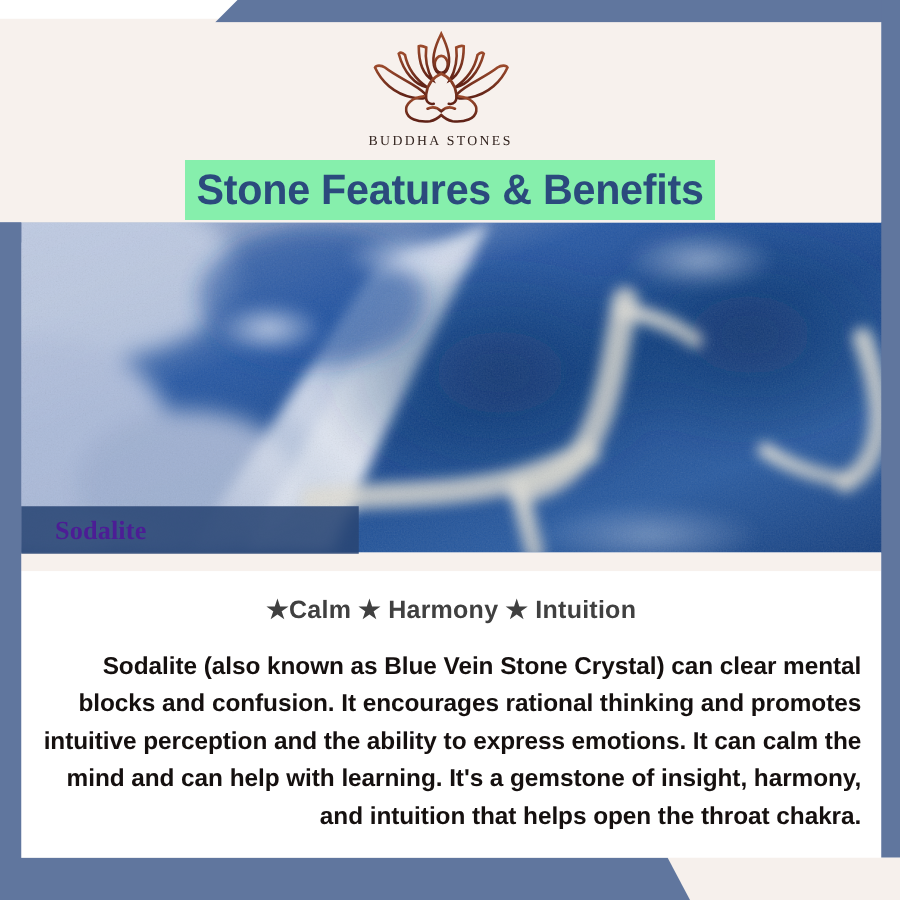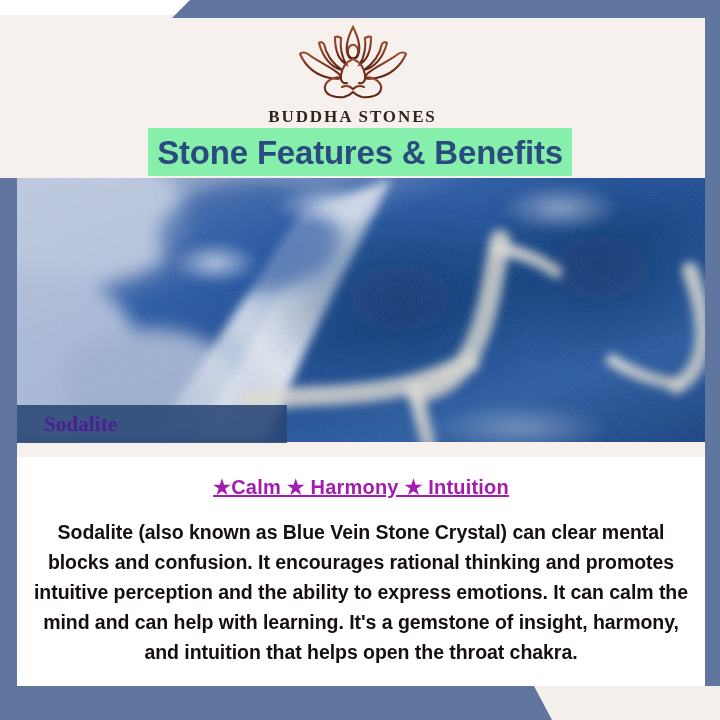--- a/index.html
+++ b/index.html
@@ -99,24 +99,24 @@
     align-items: center;
   }
   .logo-mark {
     width: 150px;
     height: 84px;
     display: block;
   }
   .logo-word {
     margin-top: 2px;
     font-family: "Liberation Serif", serif;
-    font-size: 17px;
+    font-size: 11px;
     letter-spacing: 1.9px;
     color: #32231e;
-    font-weight: 700;
+    font-weight: 400;
   }
 
   .title-band {
     position: absolute;
     left: 148px;
     top: 128px;
     width: 424px;
     height: 48px;
     background: #86efac;
     display: flex;
@@ -184,36 +184,35 @@
     top: 457px;
     width: 688px;
     height: 229px;
     background: #ffffff;
     z-index: 2;
   }
 
   .benefits {
     margin-top: 18px;
     text-align: center;
-    color: #a21caf;
+    color: #404040;
     font-family: "Liberation Sans Narrow", "Liberation Sans", sans-serif;
     font-weight: bold;
     font-size: 20px;
     letter-spacing: 0.2px;
-    text-decoration: underline;
   }
 
   .desc {
     margin: 18px 16px 0 16px;
     color: #15100f;
     font-family: "Liberation Sans Narrow", "Liberation Sans", sans-serif;
     font-weight: bold;
     font-size: 19.5px;
     line-height: 30px;
-    text-align: center;
+    text-align: right;
     letter-spacing: -0.05px;
   }
 </style>
 </head>
 <body>
 
 <div class="page">
 
   <div class="frame-bottom-cream"></div>
   <div class="frame-top"></div>

